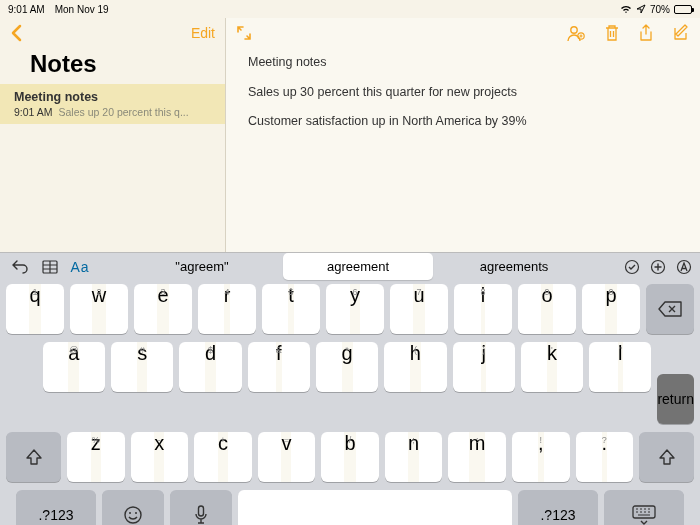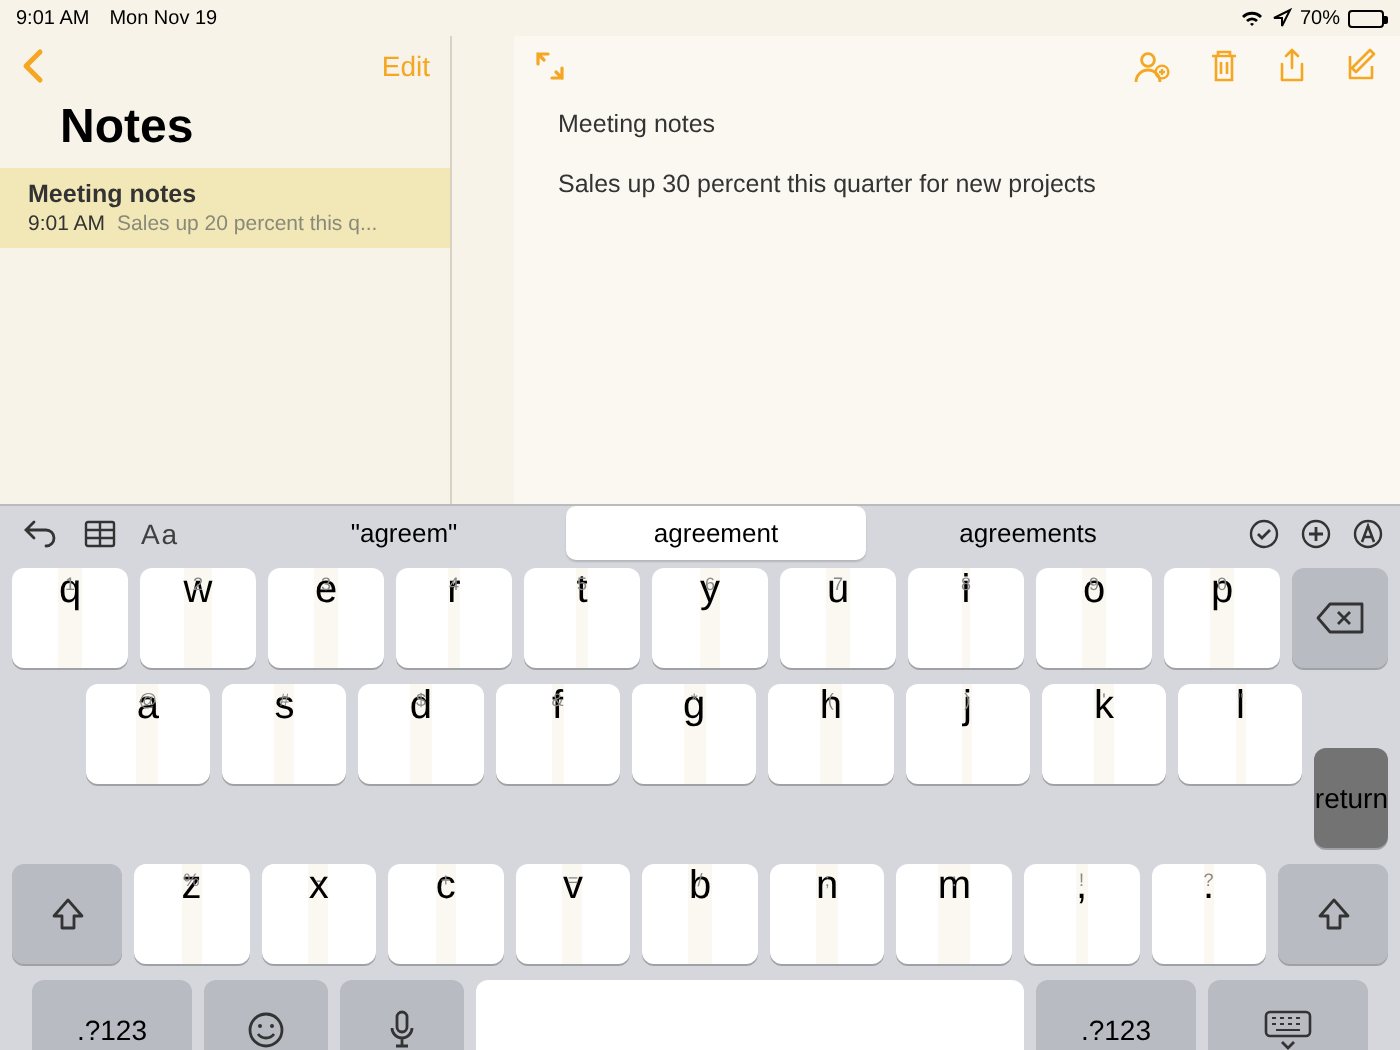--- a/index.html
+++ b/index.html
@@ -3,42 +3,42 @@
 <meta charset="utf-8">
 <style>
   * { box-sizing: border-box; margin: 0; padding: 0; font-family: -apple-system, "Helvetica Neue", Arial, sans-serif; }
   html, body { width: 700px; height: 525px; overflow: hidden; background: #f7f3e8; }
   .status-bar { height: 18px; display: flex; align-items: center; justify-content: space-between; padding: 0 8px; font-size: 10px; color: #000; background: #f7f3e8; }
   .status-left { display: flex; gap: 10px; }
   .status-right { display: flex; align-items: center; gap: 4px; }
   .battery { width: 18px; height: 9px; border: 1px solid #000; border-radius: 2px; position: relative; }
   .battery::after { content:""; position:absolute; right:-3px; top:2px; width:2px; height:4px; background:#000; border-radius:0 1px 1px 0; }
   .battery-fill { background:#4cd964; height:100%; width:70%; border-radius:1px; }
-  .app { display:flex; height: 234px; gap: 31px; }
+  .app { display:flex; height: 234px; }
   .sidebar { width: 226px; background:#f7f3e8; border-right:1px solid #d8d2c2; display:flex; flex-direction:column; }
   .sidebar-top { display:flex; align-items:center; justify-content:space-between; height:30px; padding:0 10px; }
   .chevron { color:#f5a623; font-size:20px; line-height:1; }
   .edit { color:#f5a623; font-size:14px; }
   .notes-title { font-size:24px; font-weight:700; padding:2px 30px 6px; }
   .note-item { background:#f2e7b6; padding:6px 14px; }
   .note-item-title { font-size:12.5px; font-weight:600; color:#333; }
   .note-item-sub { font-size:10.5px; color:#8a8a7a; margin-top:2px; white-space:nowrap; overflow:hidden; text-overflow:ellipsis; }
   .note-item-sub .time { color:#333; margin-right:6px; }
   .main { flex:1; background:#faf8f0; display:flex; flex-direction:column; }
   .toolbar { height:30px; display:flex; align-items:center; padding:0 10px; gap:18px; }
   .toolbar-spacer { flex:1; }
   .tb-icon { color:#f5a623; display:inline-flex; }
   .note-body { padding:6px 22px; font-size:12.5px; color:#333; line-height:1.4; }
   .note-body p { margin-bottom:12px; }
   .hl { background:#f2e7b6; border-bottom:2px solid #e6cc5a; padding:0 1px; }
 
   
   .kbd-area { height:273px; background:#d5d7dc; display:flex; flex-direction:column; }
   .suggest-row { height:38px; display:flex; align-items:center; padding:0 8px; gap:6px; border-top:1px solid #bbb; }
-  .sg-icon { width:24px; display:flex; justify-content:center; font-size:15px; color:#404040; }
+  .sg-icon { width:24px; display:flex; justify-content:center; font-size:15px; color:#0369a1; }
   .sg-aa { font-size:14px; letter-spacing:1px; }
   .suggestions { flex:1; display:flex; gap:6px; justify-content:center; }
   .sugg { flex:0 0 150px; text-align:center; font-size:13px; padding:6px 0; border-radius:5px; }
   .sugg.sel { background:#fff; box-shadow:0 1px 1px rgba(0,0,0,0.15); }
   .sg-right { display:flex; gap:10px; margin-left:auto; font-size:14px; color:#333; }
 
   .krow { display:flex; gap:6px; padding:4px 6px; }
   .key { background:#fff; border-radius:6px; box-shadow:0 1px 0 rgba(0,0,0,0.25); display:flex; flex-direction:column; align-items:center; justify-content:center; position:relative; color:#000; }
   .key.fn { background:#b8bbc2; }
   .key .sub { position:absolute; top:3px; font-size:9px; color:#888; }
@@ -129,20 +129,21 @@
       </span>
       <span class="tb-icon">
         <svg width="18" height="18" viewBox="0 0 18 18">
             <path d="M3 4 L3 15 L14 15 L14 9 M6 12 L15 3 L13 1 L4 10 Z" fill="none" stroke="#f5a623" stroke-width="1.3" stroke-linejoin="round"></path>
           </svg>
       </span>
     </div>
     <div class="note-body">
       <p>Meeting notes</p>
       <p>Sales up 30 percent this quarter for new projects</p>
+      <p>Customer satisfaction up in North America by 39%</p>
     </div>
   </div>
 </div>
 
 <div class="kbd-area">
   <div class="suggest-row">
     <span class="sg-icon">
         <svg width="18" height="14" viewBox="0 0 18 14">
           <path d="M6 3 L2 7 L6 11 M2 7 L12 7 A4 4 0 0 1 12 15" fill="none" stroke="#333" stroke-width="1.4" stroke-linecap="round" transform="translate(0,-2)"></path>
         </svg>

